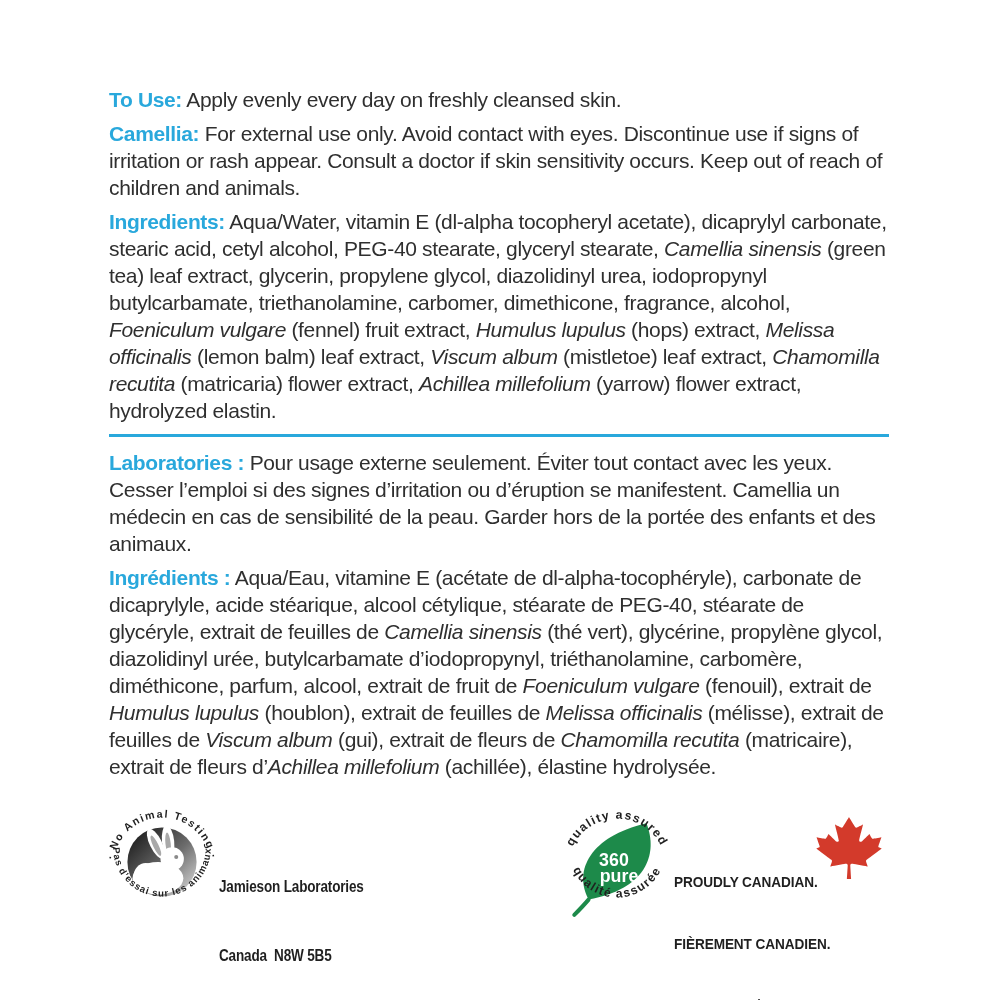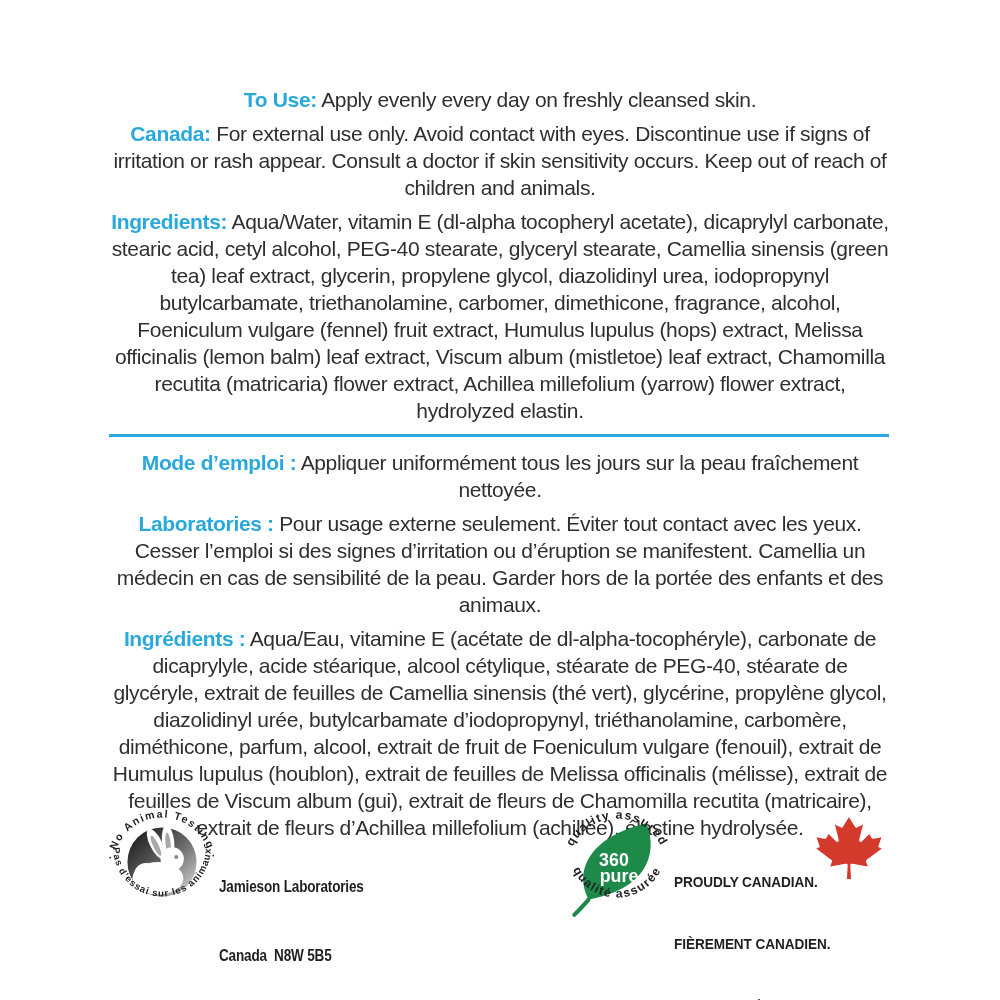--- a/index.html
+++ b/index.html
@@ -2,23 +2,23 @@
 <html><head>
 <meta charset="utf-8">
 <style>
   html,body{margin:0;padding:0;}
   body{
     width:1000px;height:1000px;background:#ffffff;position:relative;overflow:hidden;
     font-family:"Liberation Sans", sans-serif;color:#2f2f2f;
     -webkit-font-smoothing:antialiased;
   }
   .textcol{position:absolute;left:109px;top:86px;width:782px;}
-  .para{font-size:21px;line-height:27px;letter-spacing:-0.35px;margin:0 0 7px 0;text-align:center;}
+  .para{font-size:21px;line-height:27px;letter-spacing:-0.35px;margin:0 0 7px 0;}
   .lead{color:#29a8dc;font-weight:bold;}
-  .it{}
+  .it{font-style:italic;}
   .divider{height:3px;background:#29a8dc;border:0;margin:10px 0 12px 0;width:780px;}
   .frblock{margin-top:0;}
 
   .footer{position:absolute;left:0;top:0;width:1000px;height:1000px;pointer-events:none;}
   .rabbit-logo{position:absolute;left:103px;top:803px;width:118px;height:118px;}
   .company{
     position:absolute;left:219px;top:829px;
     font-weight:bold;font-size:16.5px;line-height:23px;color:#1f1f1f;
     letter-spacing:-0.2px;transform:scaleX(0.82);transform-origin:left top;white-space:pre;
   }
@@ -32,26 +32,25 @@
 
   .arc-text{font-family:"Liberation Sans", sans-serif;font-weight:bold;fill:#1f1f1f;}
   .leaf-text{font-family:"Liberation Sans", sans-serif;font-weight:bold;fill:#ffffff;}
 </style>
 </head>
 <body>
 
 <div class="textcol">
   <section>
       <p class="para"><span class="lead">To Use:</span><span> Apply evenly every day on freshly cleansed skin.</span></p>
-      <p class="para"><span class="lead">Canada:</span><span> For external use only. Avoid contact with eyes. Discontinue use if signs of irritation or rash appear. Consult a doctor if skin sensitivity occurs. Keep out of reach of children and animals.</span></p>
+      <p class="para"><span class="lead">Camellia:</span><span> For external use only. Avoid contact with eyes. Discontinue use if signs of irritation or rash appear. Consult a doctor if skin sensitivity occurs. Keep out of reach of children and animals.</span></p>
       <p class="para"><span class="lead">Ingredients:</span><span> Aqua/Water, vitamin E (dl-alpha tocopheryl acetate), dicaprylyl carbonate, stearic acid, cetyl alcohol, PEG-40 stearate, glyceryl stearate, </span><span class="it">Camellia sinensis</span><span> (green tea) leaf extract, glycerin, propylene glycol, diazolidinyl urea, iodopropynyl butylcarbamate, triethanolamine, carbomer, dimethicone, fragrance, alcohol, </span><span class="it">Foeniculum vulgare</span><span> (fennel) fruit extract, </span><span class="it">Humulus lupulus</span><span> (hops) extract, </span><span class="it">Melissa officinalis</span><span> (lemon balm) leaf extract, </span><span class="it">Viscum album</span><span> (mistletoe) leaf extract, </span><span class="it">Chamomilla recutita</span><span> (matricaria) flower extract, </span><span class="it">Achillea millefolium</span><span> (yarrow) flower extract, hydrolyzed elastin.</span></p>
     </section>
   <div class="divider"></div>
   <section class="frblock">
-      <p class="para"><span class="lead">Mode d’emploi :</span><span> Appliquer uniformément tous les jours sur la peau fraîchement nettoyée.</span></p>
       <p class="para"><span class="lead">Laboratories :</span><span> Pour usage externe seulement. Éviter tout contact avec les yeux. Cesser l’emploi si des signes d’irritation ou d’éruption se manifestent. Camellia un médecin en cas de sensibilité de la peau. Garder hors de la portée des enfants et des animaux.</span></p>
       <p class="para"><span class="lead">Ingrédients :</span><span> Aqua/Eau, vitamine E (acétate de dl-alpha-tocophéryle), carbonate de dicaprylyle, acide stéarique, alcool cétylique, stéarate de PEG-40, stéarate de glycéryle, extrait de feuilles de </span><span class="it">Camellia sinensis</span><span> (thé vert), glycérine, propylène glycol, diazolidinyl urée, butylcarbamate d’iodopropynyl, triéthanolamine, carbomère, diméthicone, parfum, alcool, extrait de fruit de </span><span class="it">Foeniculum vulgare</span><span> (fenouil), extrait de </span><span class="it">Humulus lupulus</span><span> (houblon), extrait de feuilles de </span><span class="it">Melissa officinalis</span><span> (mélisse), extrait de feuilles de </span><span class="it">Viscum album</span><span> (gui), extrait de fleurs de </span><span class="it">Chamomilla recutita</span><span> (matricaire), extrait de fleurs d’</span><span class="it">Achillea millefolium</span><span> (achillée), élastine hydrolysée.</span></p>
     </section>
 </div>
 
 <div class="footer">
 
   <svg class="rabbit-logo" viewBox="0 0 116 116">
     <defs>
       <linearGradient id="rabbitGrad" x1="0" y1="0" x2="1" y2="1">

